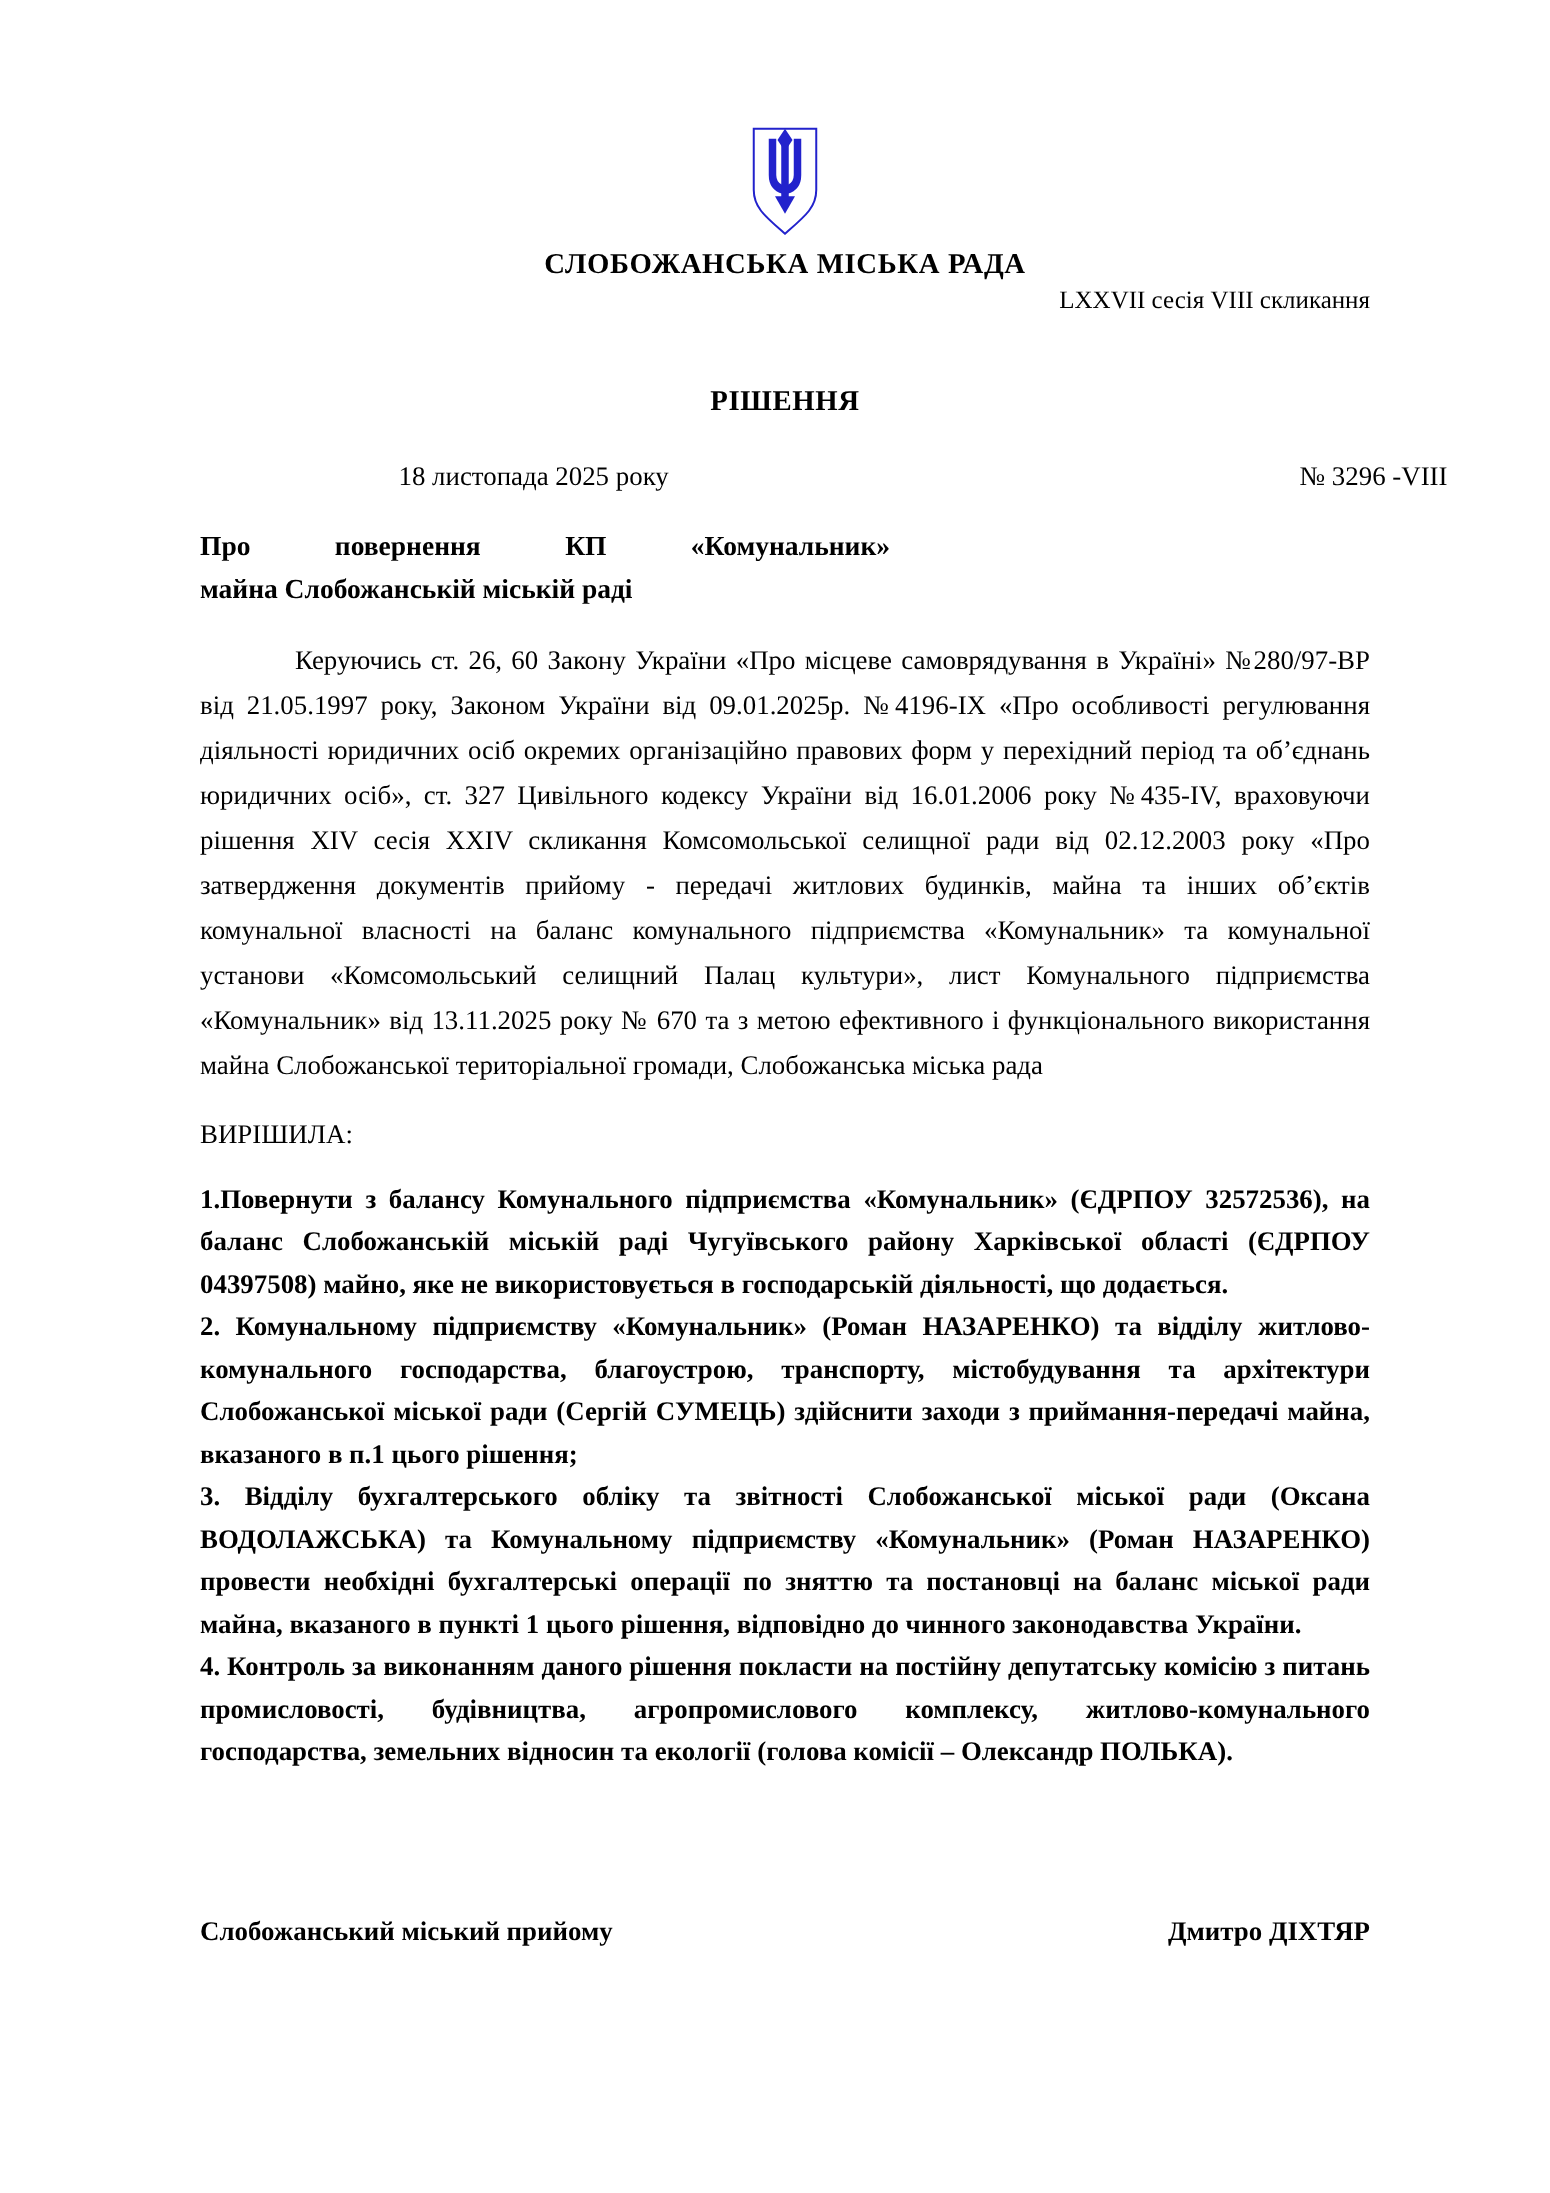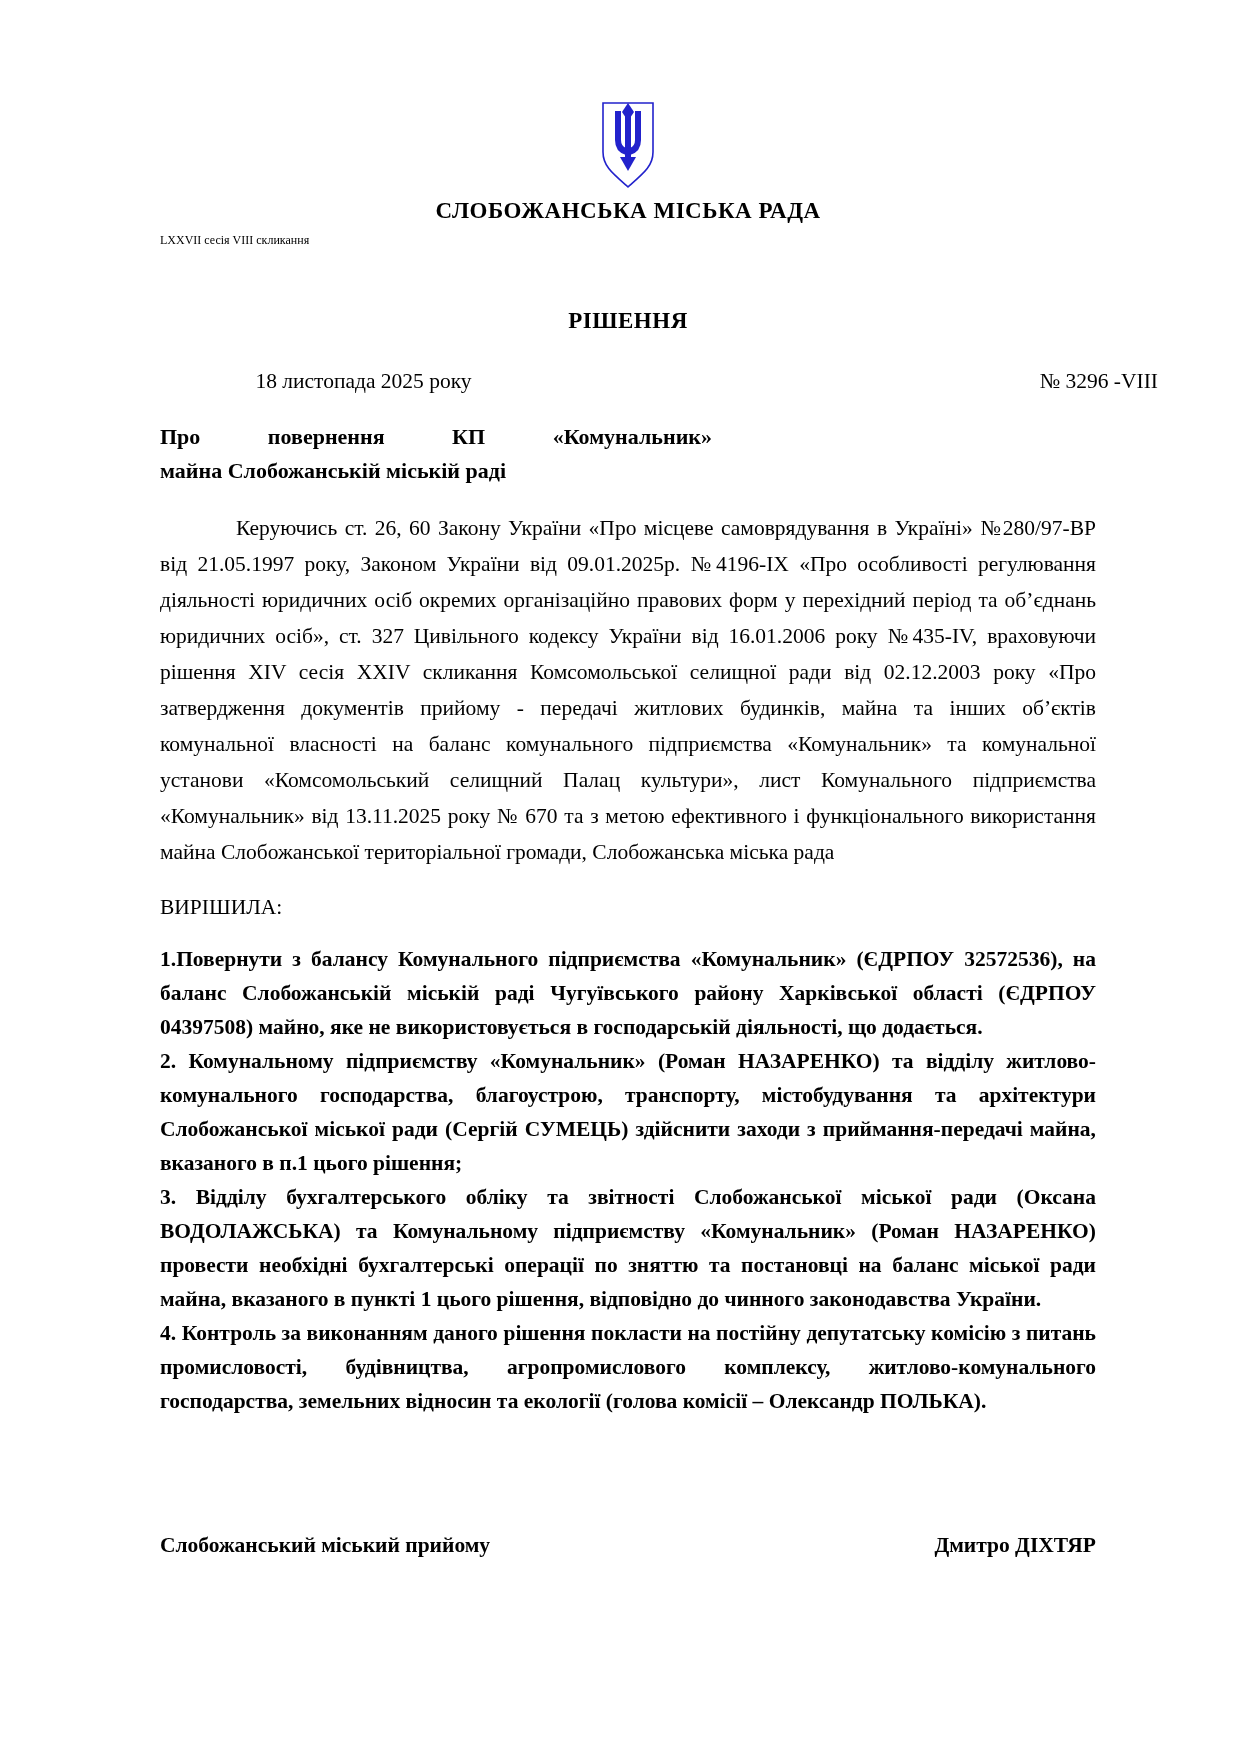--- a/index.html
+++ b/index.html
@@ -18,40 +18,40 @@
   .emblem-wrap { text-align: center; height: 95px; }
   .emblem-wrap svg { display: inline-block; }
   .org-line {
     text-align: center;
     font-weight: bold;
     font-size: 23px;
     line-height: 31px;
     letter-spacing: 0.5px;
   }
   .session-line {
-    text-align: left;
-    font-size: 12px;
+    text-align: right;
+    font-size: 20px;
     line-height: 29px;
   }
   .doc-title {
     text-align: center;
     font-weight: bold;
     font-size: 23px;
     line-height: 31px;
     margin-top: 50px;
     letter-spacing: 0.5px;
   }
   .meta-row {
     display: flex;
     margin-top: 30px;
     margin-right: -62px;
     font-size: 21.5px;
     line-height: 30px;
   }
-  .meta-date { flex: 0 0 375px; text-align: center; margin-left: 16px; }
+  .meta-date { flex: 0 0 375px; text-align: right; }
   .meta-place { flex: 1 1 auto; text-align: left; }
   .meta-number { margin-left: auto; text-align: right; white-space: nowrap; }
   .subject {
     margin-top: 24px;
     width: 552px;
     font-weight: bold;
     font-size: 22px;
     line-height: 34px;
   }
   .subject-line1 { text-align: justify; text-align-last: justify; }

